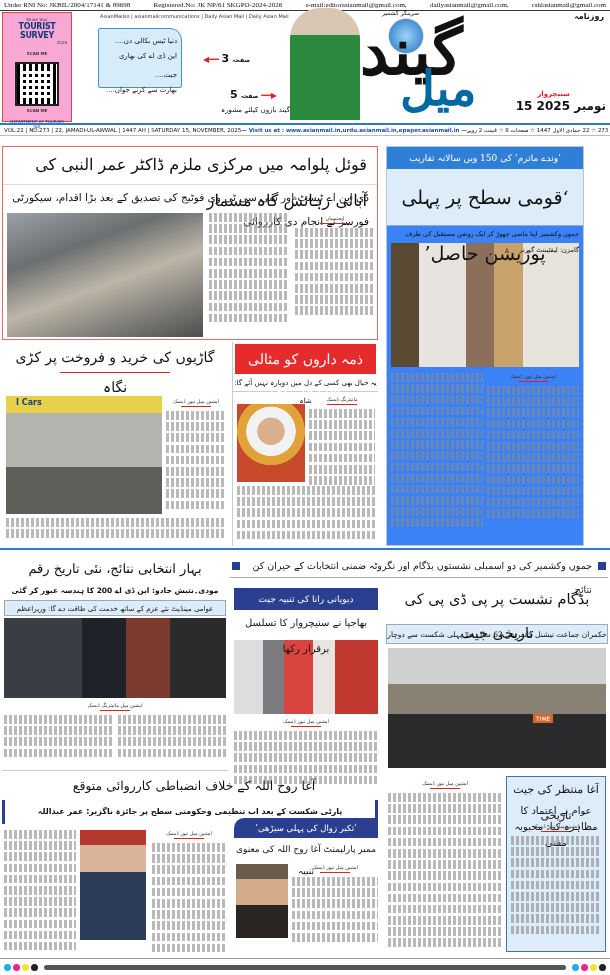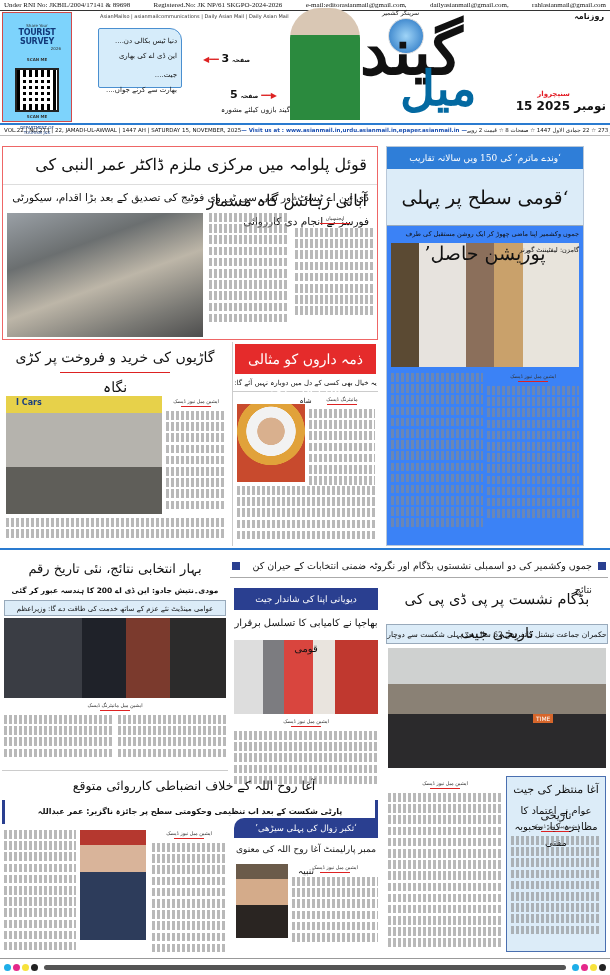--- a/index.html
+++ b/index.html
@@ -1,20 +1,20 @@
 <!DOCTYPE html>
 <html><head>
 <meta charset="utf-8">
 <style>
 *{box-sizing:border-box;margin:0;padding:0}
 body{width:610px;height:975px;background:#fff;font-family:"DejaVu Sans",sans-serif;position:relative;overflow:hidden;color:#111}
 .abs{position:absolute}
 .rtl{direction:rtl;text-align:right}
 .topbar{left:0;top:0;width:610px;height:11px;font-family:"Liberation Serif",serif;font-size:7px;display:flex;justify-content:space-between;padding:0 4px;border-bottom:1px solid #333;white-space:nowrap;align-items:center}
-.ad{left:2px;top:12px;width:70px;height:110px;border:1px solid #d24a4a;background:#7dd3fc;padding:10px;text-align:center}
+.ad{left:2px;top:12px;width:70px;height:110px;border:1px solid #d24a4a;background:#f9a8d4;padding:4px;text-align:center}
 .ad .sm{font-size:4px;color:#333}
 .ad .big{font-size:8px;font-weight:bold;color:#123a7a;letter-spacing:-.3px}
 .qr{margin:6px auto 0;width:44px;height:44px;border:2px solid #222;background:
 repeating-linear-gradient(90deg,#000 0 3px,#fff 3px 6px),#fff;position:relative}
 .qr::after{content:"";position:absolute;inset:6px;background:repeating-linear-gradient(0deg,#fff 0 3px,transparent 3px 6px)}
 .social{left:100px;top:13px;font-size:5px;color:#333;white-space:nowrap}
 .teaser{left:98px;top:28px;width:84px;height:60px;background:#d6ecfa;border:1px solid #4a8fd0;border-radius:2px 12px 2px 2px;padding:3px 4px;font-size:7px;line-height:19px}
 .arrow{font-size:8px;color:#d22;font-weight:bold;white-space:nowrap}
 .player{left:290px;top:8px;width:70px;height:112px;background:linear-gradient(180deg,#d9c7b4 0 24%,#2b8a3e 24% 100%);border-radius:30px 30px 0 0}
 .logo-globe{left:388px;top:18px;width:36px;height:36px;border-radius:50%;background:radial-gradient(circle,#9fd4f7,#1f6fc0);border:1px solid #ddd}
@@ -238,22 +238,22 @@
       <span></span>
       <span></span>
       <span></span>
       <span></span>
       <span></span>
       <span></span>
     </div>
 </div>
 
 <div class="abs" style="left:232px;top:584px;width:148px;height:200px">
-  <div class="navyband hl rtl" style="height:22px;font-size:9px;line-height:22px;text-align:center;margin:4px 2px 0">دیویانی اپنا کی شاندار جیت</div>
-  <div class="hl rtl" style="height:26px;font-size:10px;line-height:26px;text-align:center">بھاجپا نے کامیابی کا تسلسل برقرار قومی</div>
+  <div class="navyband hl rtl" style="height:22px;font-size:9px;line-height:22px;text-align:center;margin:4px 2px 0">دیویانی رانا کی تنبیہ جیت</div>
+  <div class="hl rtl" style="height:26px;font-size:10px;line-height:26px;text-align:center">بھاجپا نے سنیچروار کا تسلسل برقرار رکھا</div>
   <div class="photo" style="margin:4px 2px;height:74px;background:linear-gradient(90deg,#ddd 0 20%,#7c7c80 20% 35%,#d9453e 35% 55%,#e9e4de 55% 70%,#c0382f 70% 100%)"></div>
   <div class="credit">ایشین میل نیوز ڈیسک</div>
   <div class="col-text" style="margin:4px 2px 0;height:56px">
       <span></span>
       <span></span>
       <span></span>
       <span></span>
       <span></span>
     </div>
 </div>

